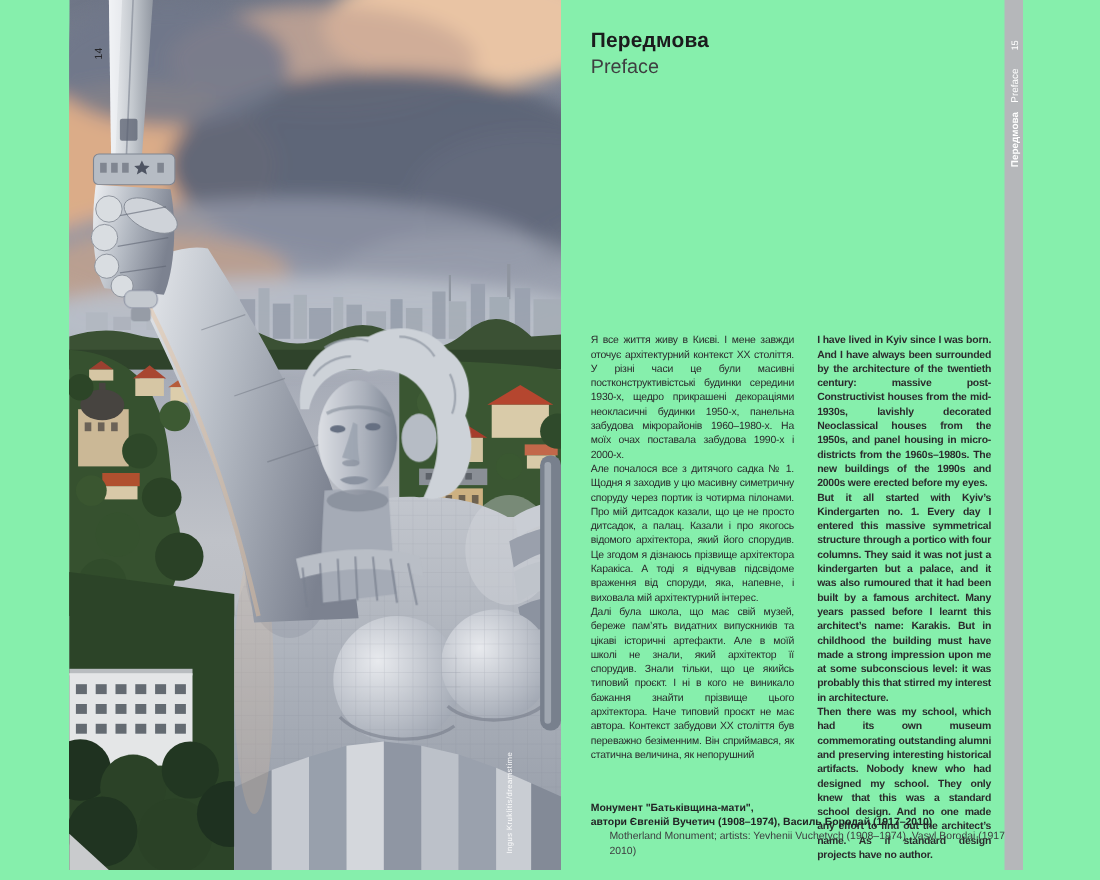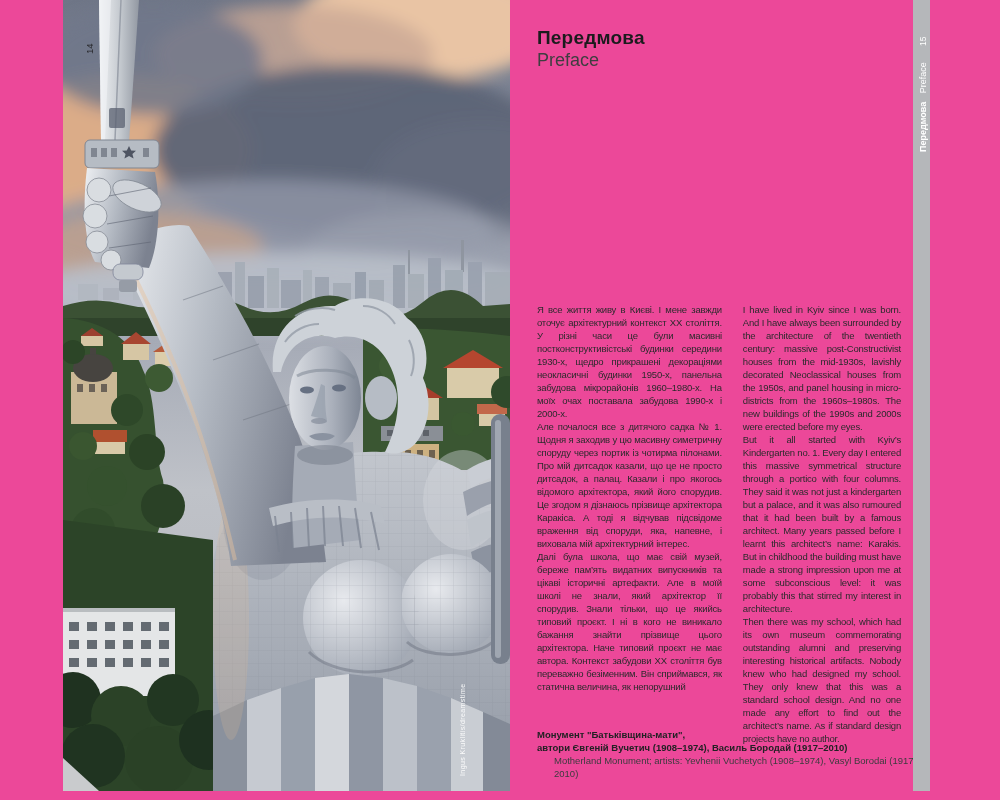--- a/index.html
+++ b/index.html
@@ -1,29 +1,29 @@
 <!DOCTYPE html>
 <html><head>
 <meta charset="utf-8">
 <style>
   html,body{margin:0;padding:0;background:#ffffff;}
-  .spread{position:relative;width:1000px;height:800px;background:#ec4899;overflow:hidden;
+  .spread{position:relative;width:1000px;height:800px;background:#86efac;overflow:hidden;
           font-family:"Liberation Sans",sans-serif;}
   
   .photo-wrap{position:absolute;left:63px;top:0;width:447px;height:791px;}
   .photo-wrap svg{display:block;}
   
   .title-block{position:absolute;left:537px;top:27px;}
   .title-uk{font-size:19px;font-weight:bold;color:#1b1b1d;letter-spacing:.2px;line-height:22px;margin:0;}
   .title-en{font-size:18px;font-weight:normal;color:#3e3e40;line-height:21px;margin:1px 0 0 0;}
   .cols{position:absolute;left:537px;top:303px;width:364px;display:flex;gap:21px;}
   .col{color:#2b2a2c;font-size:9.5px;line-height:13px;letter-spacing:-0.2px;text-align:justify;}
   .col p{margin:0;}
   .col-uk{width:187px;}
-  .col-en{width:160px;}
+  .col-en{width:160px;font-weight:bold;}
   .caption{position:absolute;left:537px;top:728px;width:382px;font-size:9.5px;line-height:13px;color:#2b2a2c;}
   .caption .b{font-weight:bold;color:#222124;}
   .caption .en{color:#3c3b3e;margin-left:17px;}
   
   .tab{position:absolute;left:913px;top:0;}
   
   text{font-family:"Liberation Sans",sans-serif;}
 </style>
 </head>
 <body>

